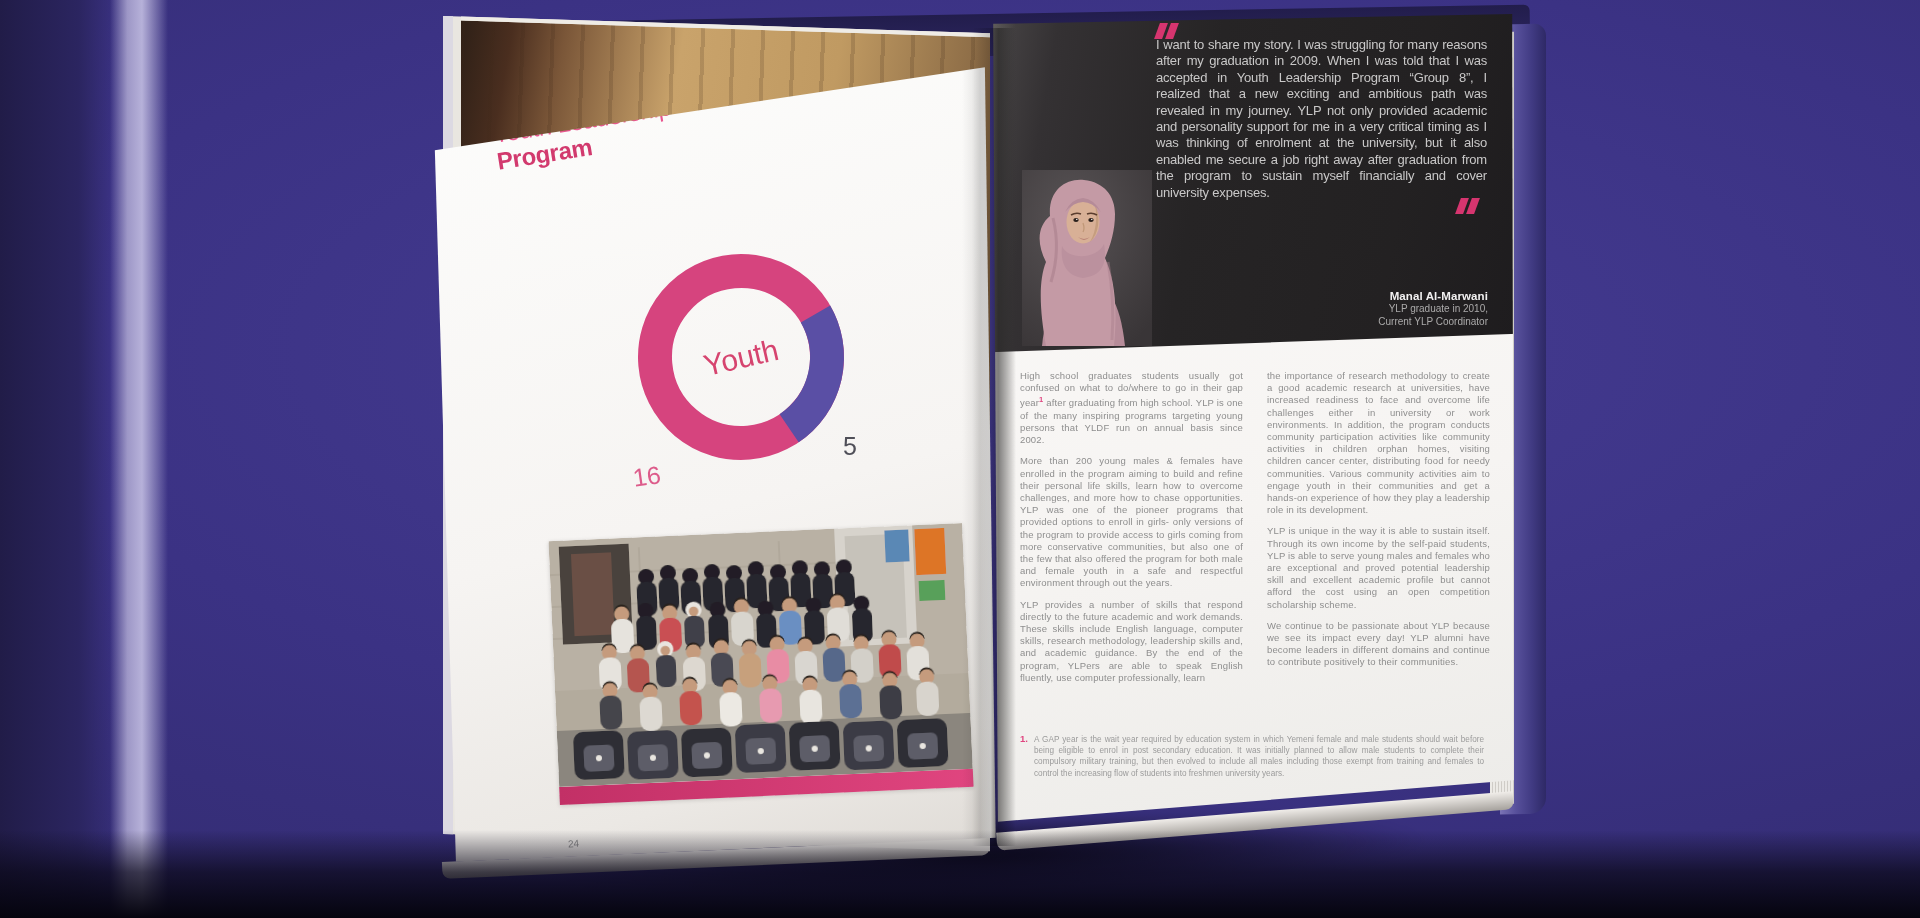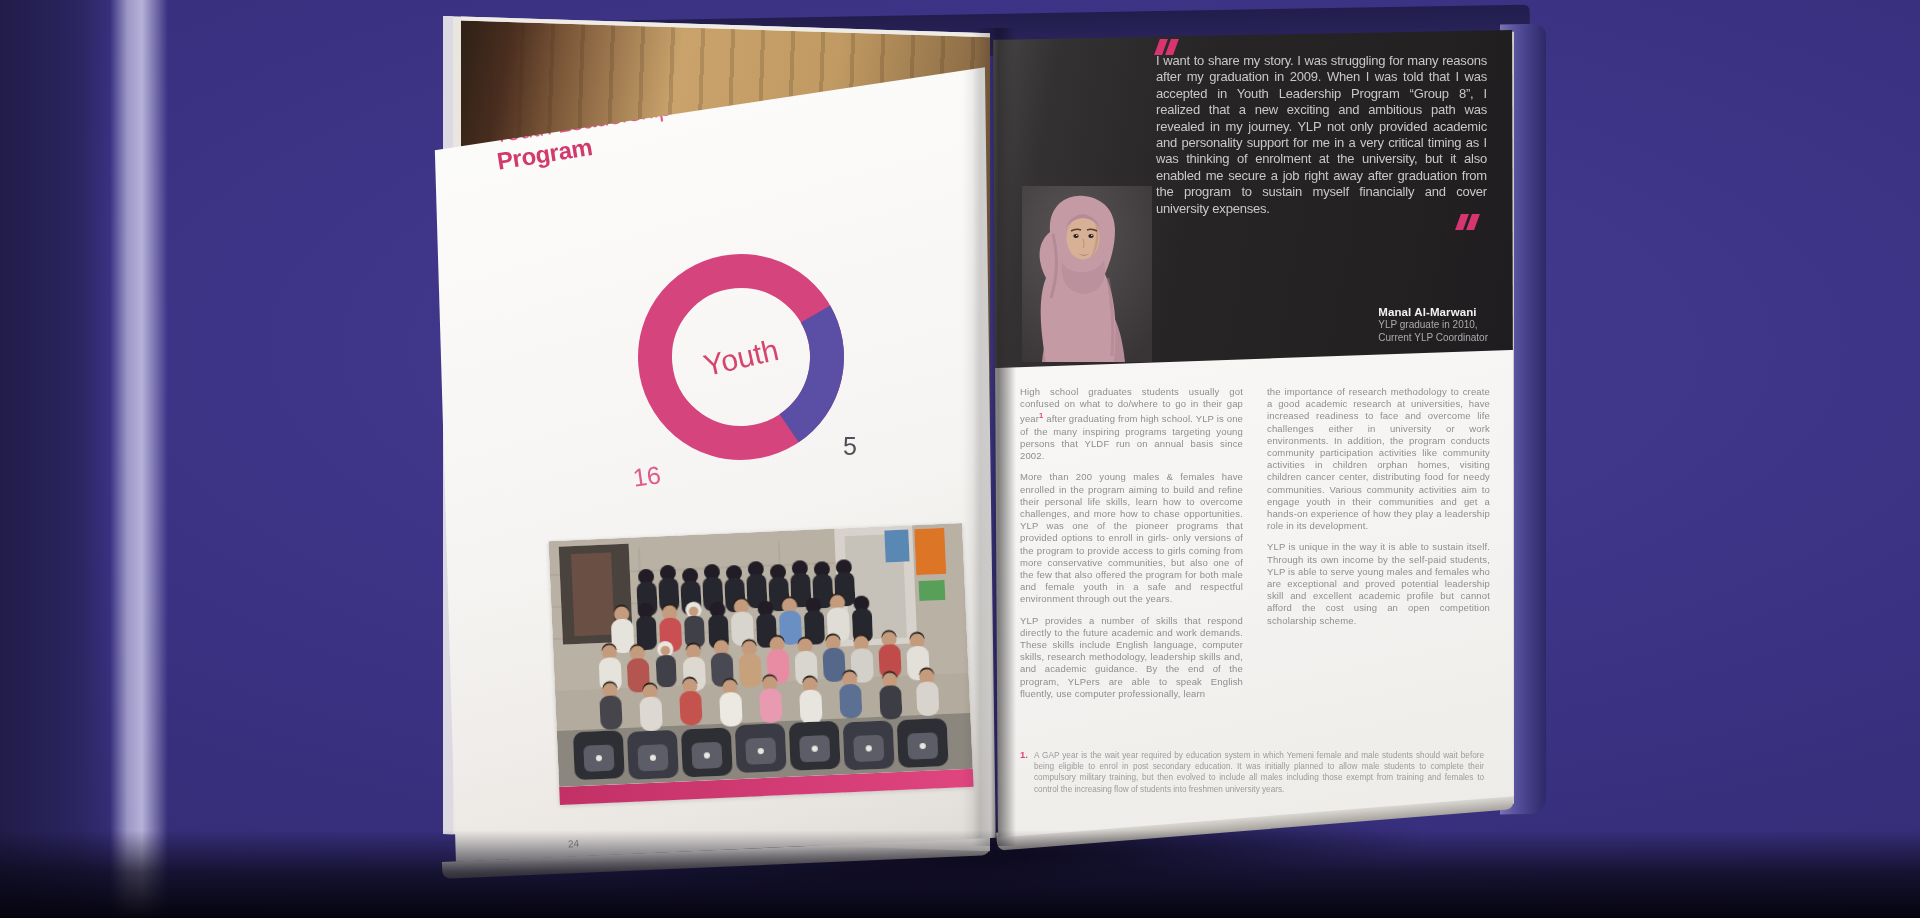--- a/index.html
+++ b/index.html
@@ -56,38 +56,38 @@
   .donut-wrap { position:absolute; left:197px; top:181px; width:232px; height:232px; transform:rotate(-5deg); }
   .donut-label-pink { position:absolute; left:205px; top:402px; font-size:25px; color:#dd5c8b; transform:rotate(-8deg); }
   .donut-label-purple { position:absolute; left:415px; top:372px; font-size:25px; color:#4f4f58; }
   .group-photo { position:absolute; left:126px; top:472px; width:414px; height:264px; transform:rotate(-2.5deg);
     box-shadow:0 1px 4px rgba(0,0,0,.15); }
   .group-photo svg { display:block; width:414px; height:246px; }
   .photo-bar { width:100%; height:18px; background:linear-gradient(90deg,#c23066,#e0457f); }
   .lp-pagenum { position:absolute; left:140px; top:778px; font-size:10px; color:#8a8a8a; transform:rotate(-4deg); }
 
   
-  .right-page { position:absolute; left:990px; top:26px; width:528px; height:815px; z-index:9;
+  .right-page { position:absolute; left:990px; top:10px; width:528px; height:815px; z-index:9;
     background:linear-gradient(168deg,#fcfbfa 0%,#f6f4f2 60%,#ecebe8 100%);
     clip-path:polygon(0.6% 1.7%, 98.9% 0.5%, 99.2% 94.5%, 1.5% 99.6%);
     filter:drop-shadow(0 14px 18px rgba(0,0,0,.5)); }
   .rp-spine { position:absolute; left:0; top:0; width:26px; height:100%; z-index:3;
     background:linear-gradient(90deg, rgba(120,116,112,.55) 0%, rgba(120,118,115,.25) 45%, rgba(0,0,0,0) 100%); }
   .rp-header { position:absolute; left:0; top:0; width:100%; height:352px;
     background:linear-gradient(100deg,#4a4748 0%,#343133 12%,#262425 40%,#232122 75%,#1e1c1e 100%);
     clip-path:polygon(0 0, 100% 0, 100% 92%, 0 97.2%); }
   .qmark { position:absolute; display:flex; gap:3px; }
   .qmark i { display:block; width:8px; height:16px; background:#d6356f; transform:skewX(-20deg); }
   .qmark.open { left:167px; top:13px; }
   .qmark.close { left:468px; top:188px; }
   .quote-text { position:absolute; left:166px; top:27px; width:331px;
     font-size:13px; line-height:16.4px; letter-spacing:-.2px; color:#c9c8c8; text-align:justify; }
   .portrait { position:absolute; left:32px; top:160px; width:130px; height:176px; }
   .portrait svg { display:block; width:130px; height:176px; }
-  .attribution { position:absolute; right:30px; top:280px; }
+  .attribution { position:absolute; right:30px; top:280px; text-align:right; }
   .attribution .name { font-size:11.5px; font-weight:700; color:#f2f1f1; letter-spacing:.1px; }
   .attribution .role { font-size:10px; color:#aBaaaa; line-height:1.3; }
   .rp-body { position:absolute; left:30px; top:360px; width:470px; display:flex; gap:24px; }
   .rp-col { width:228px; font-size:9.5px; line-height:12.2px; color:#8e8e8e; text-align:justify;
     letter-spacing:.15px; }
   .rp-col p { margin:0 0 9px 0; }
   .rp-col sup { color:#e0457f; font-weight:700; font-size:7.5px; }
   .footnote { position:absolute; left:30px; top:724px; width:464px; padding-left:14px;
     font-size:8.2px; line-height:11.2px; color:#9b9b9b; text-align:justify; }
   .footnote .fn-marker { position:absolute; left:0; top:-1px; color:#e0457f; font-weight:700; font-size:9.5px; }
@@ -303,20 +303,21 @@
 
     <div class="rp-body">
       <div class="rp-col">
         <p><span>High school graduates students usually got confused on what to do/where to go in their gap year</span><sup>1</sup><span> after graduating from high school. YLP is one of the many  inspiring programs  targeting young persons  that YLDF run on annual basis since 2002.</span></p>
         <p>More than 200 young males &amp; females have enrolled in the program aiming  to build and refine their personal life skills, learn how to overcome challenges, and more how to chase opportunities. YLP was one of the pioneer programs that provided options to enroll in girls- only versions of the program to provide access to girls coming from more conservative communities, but also one of the few that also offered the program for both male and female youth in a safe and respectful environment through out the years.</p>
         <p>YLP provides a number of skills that respond directly to the future academic and work demands. These skills include English language, computer skills, research methodology, leadership skills and, and academic guidance. By the end of the program, YLPers are able to speak English fluently, use computer professionally, learn</p>
       </div>
       <div class="rp-col">
         <p>the importance of research methodology to create a good academic research at universities, have increased readiness to face and overcome life challenges either in university or work environments.  In addition, the program conducts community participation activities like community activities in children orphan homes, visiting children cancer center, distributing food for needy communities. Various community activities aim to engage youth in their communities and get a hands-on experience of how they play a leadership role in its development.</p>
         <p>YLP is unique in the way it is able to sustain itself. Through its own income by the self-paid students, YLP is able to serve young males and females who are exceptional and proved potential leadership skill and excellent academic profile but cannot afford the cost using an open competition scholarship scheme.</p>
+        <p>We continue to be passionate about YLP because we see its impact every day!  YLP alumni have become leaders in different domains and continue to contribute positively to their communities.</p>
       </div>
     </div>
 
     <div class="footnote">
       <span class="fn-marker">1.</span>
       <span class="fn-text">A GAP year is the wait year required by education system in which Yemeni female and male students should wait before being eligible to enrol in post secondary education. It was initially planned to allow male students to complete their compulsory military training, but then evolved to include all males including those exempt from training and females to control the increasing flow of students into freshmen university years.</span>
     </div>
 
     <div class="rp-spine"></div>
   </div>

